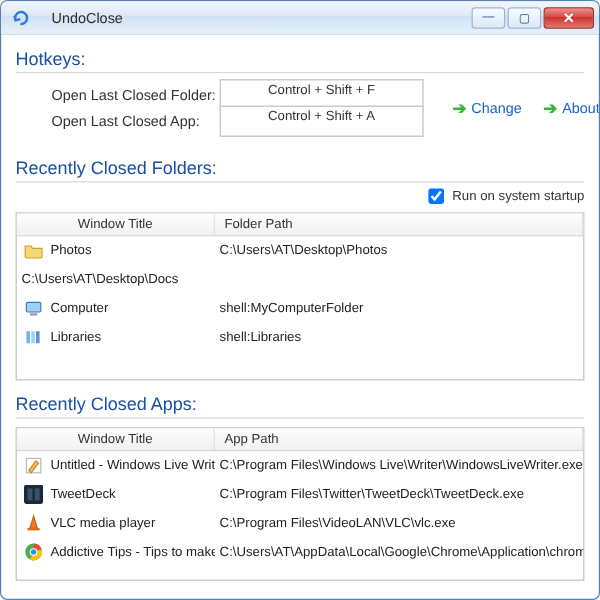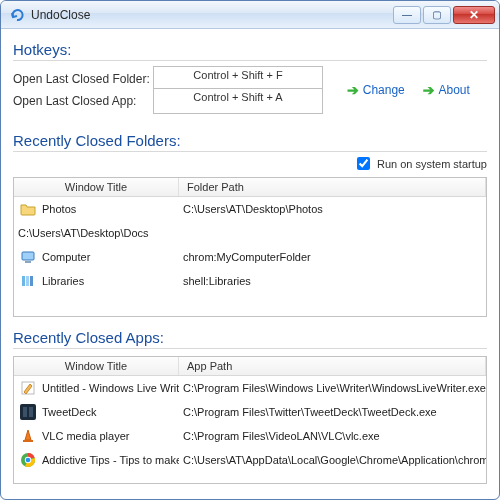--- a/index.html
+++ b/index.html
@@ -25,21 +25,21 @@
     background: linear-gradient(#f3f7fc, #dde8f6 45%, #cfe0f4 46%, #e8f1fb);
     border-bottom: 1px solid #b7c9e0;
     border-radius: 5px 5px 0 0;
     display: flex; align-items: center;
     padding: 0 4px 0 8px;
   }
   .titlebar .app-icon {
     width: 16px; height: 16px; margin-right: 6px;
     display: inline-flex; align-items: center; justify-content: center;
   }
-  .titlebar .title { flex: 1; color: #2a2a2a; font-size: 12px; }
+  .titlebar .title { flex: 1; color: #2a2a2a; font-size: 12px; margin-left: 12px; }
   .winbtns { display: flex; gap: 2px; }
   .winbtn {
     width: 28px; height: 18px;
     border: 1px solid #9db6d6;
     border-radius: 3px;
     background: linear-gradient(#f6fbff,#dae9f9);
     display: inline-flex; align-items: center; justify-content: center;
     font-size: 10px; color: #2a4d7c;
   }
   .winbtn.close {
@@ -55,21 +55,21 @@
     display: flex; flex-direction: column;
   }
   .section-title {
     color: #1a4fa0;
     font-size: 15px;
     margin: 6px 0 3px 0;
     border-bottom: 1px solid #d9d9d9;
     padding-bottom: 2px;
   }
   .hotkeys-row { display: flex; align-items: center; margin-top: 4px; }
-  .hotkeys-left { flex: 0 0 320px; }
+  .hotkeys-left { flex: 0 0 320px; margin-left: 30px; }
   .hk-line { display: flex; align-items: center; height: 22px; }
   .hk-label { width: 140px; color: #333; }
   .hk-box {
     width: 170px; height: 26px;
     border: 1px solid #bfbfbf;
     background: #fff;
     text-align: center;
     font-size: 11px;
     line-height: 16px;
   }
@@ -186,21 +186,21 @@
           <div class="row">
             <div class="cell-title">
               <span class="icon16">
                 <svg width="16" height="16" viewBox="0 0 16 16">
                   <rect x="2" y="3" width="12" height="8" rx="1" fill="#9fd0f7" stroke="#3a7bbf"></rect>
                   <rect x="5" y="12" width="6" height="2" fill="#8aa7bd"></rect>
                 </svg>
               </span>
               <span>Computer</span>
             </div>
-            <div class="cell-path">chrom:MyComputerFolder</div>
+            <div class="cell-path">shell:MyComputerFolder</div>
           </div>
           <div class="row">
             <div class="cell-title">
               <span class="icon16">
                 <svg width="16" height="16" viewBox="0 0 16 16">
                   <rect x="2" y="3" width="3" height="10" fill="#6bb7e6"></rect>
                   <rect x="6" y="3" width="3" height="10" fill="#9fd0f7"></rect>
                   <rect x="10" y="3" width="3" height="10" fill="#5a95cf"></rect>
                 </svg>
               </span>

